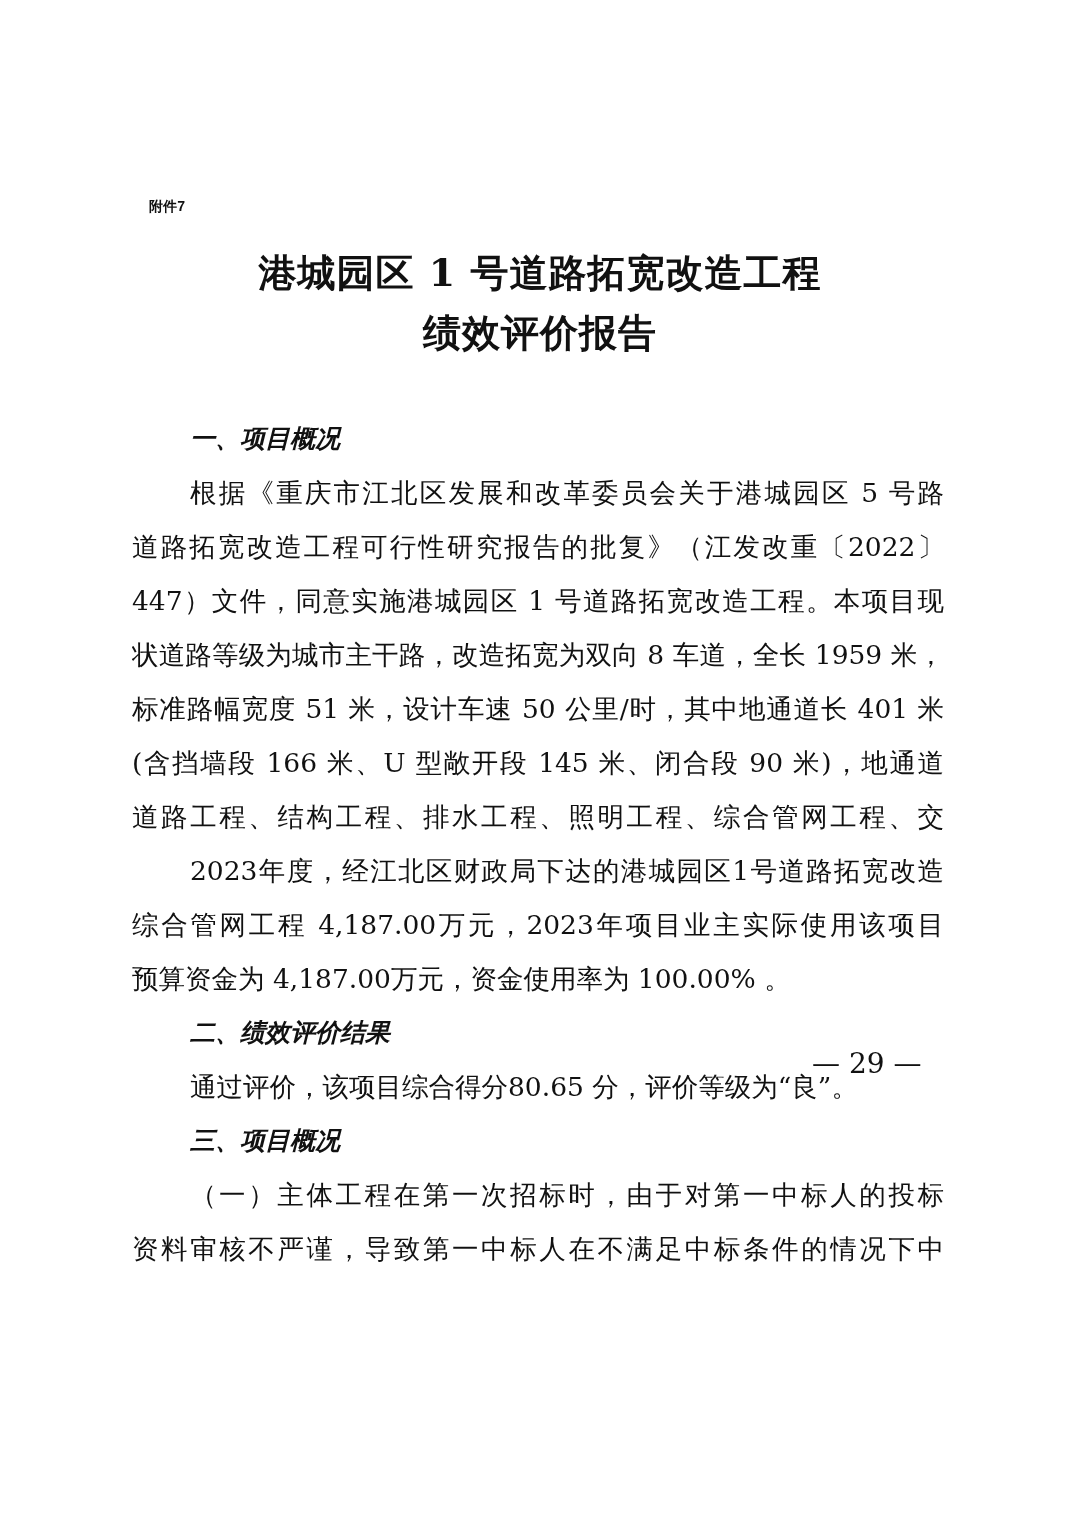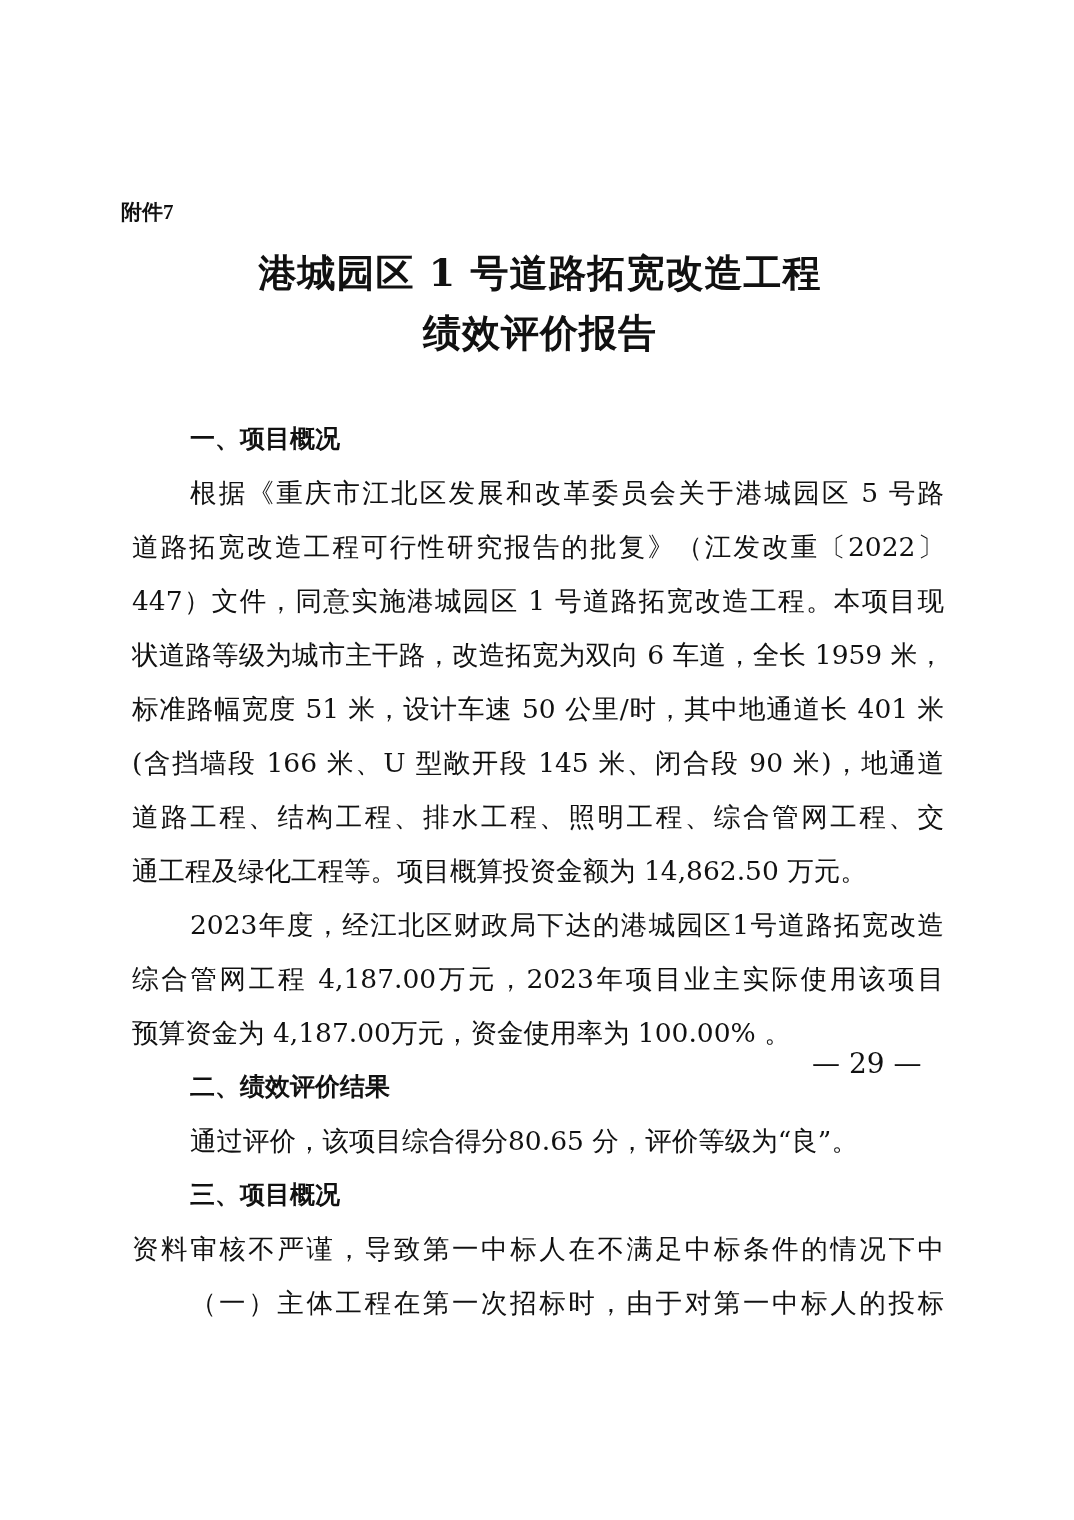--- a/index.html
+++ b/index.html
@@ -10,24 +10,24 @@
     body {
       width: 1074px;
       height: 1520px;
       position: relative;
       overflow: hidden;
       color: #111111;
       font-family: "DejaVu Serif", "Liberation Serif", serif;
     }
     .attachment-label {
       position: absolute;
-      left: 121px;
+      left: 149px;
       top: 198px;
-      font-family: Liberation Serif, serif;
-      font-size: 21px;
+      font-family: Liberation Mono, monospace;
+      font-size: 14px;
       font-weight: bold;
       letter-spacing: 0;
     }
     .title {
       position: absolute;
       left: 0;
       width: 1074px;
       text-align: center;
       font-family: "DejaVu Serif", "Liberation Serif", serif;
       font-weight: bold;
@@ -45,20 +45,21 @@
       width: 812px;
     }
     .heading {
       font-family: "DejaVu Sans", "Liberation Sans", sans-serif;
       font-size: 25px;
       font-weight: bold;
       line-height: 54px;
       height: 54px;
       padding-left: 58px;
       white-space: nowrap;
+      font-style: italic;
     }
     .para-line {
       font-size: 26.5px;
       line-height: 54px;
       height: 54px;
       white-space: nowrap;
       text-align: justify;
       text-align-last: justify;
       overflow: hidden;
     }
@@ -88,45 +89,44 @@
   <div class="title line2">绩效评价报告</div>
 
   <div class="content">
 
     <div>
       <div class="heading">一、项目概况</div>
       <div>
         <div class="para-line first">根据《重庆市江北区发展和改革委员会关于港城园区 5 号路</div>
         <div class="para-line">道路拓宽改造工程可行性研究报告的批复》（江发改重〔2022〕</div>
         <div class="para-line">447）文件，同意实施港城园区 1 号道路拓宽改造工程。本项目现</div>
-        <div class="para-line">状道路等级为城市主干路，改造拓宽为双向 6 车道，全长 1959 米，</div>
+        <div class="para-line">状道路等级为城市主干路，改造拓宽为双向 8 车道，全长 1959 米，</div>
         <div class="para-line">标准路幅宽度 51 米，设计车速 50 公里/时，其中地通道长  401  米</div>
         <div class="para-line">(含挡墙段  166  米、U  型敞开段  145  米、闭合段  90 米)，地通道</div>
         <div class="para-line">道路工程、结构工程、排水工程、照明工程、综合管网工程、交</div>
-        <div class="para-line last">通工程及绿化工程等。项目概算投资金额为 14,862.50 万元。</div>
       </div>
       <div>
         <div class="para-line first">2023年度，经江北区财政局下达的港城园区1号道路拓宽改造</div>
         <div class="para-line">综合管网工程  4,187.00万元，2023年项目业主实际使用该项目</div>
         <div class="para-line last">预算资金为  4,187.00万元，资金使用率为  100.00%  。</div>
       </div>
     </div>
 
     <div>
       <div class="heading">二、绩效评价结果</div>
       <div>
         <div class="para-line first last">通过评价，该项目综合得分80.65  分，评价等级为“良”。</div>
       </div>
     </div>
 
     <div>
       <div class="heading">三、项目概况</div>
       <div>
+        <div class="para-line first">（一）主体工程在第一次招标时，由于对第一中标人的投标</div>
         <div class="para-line">资料审核不严谨，导致第一中标人在不满足中标条件的情况下中</div>
-        <div class="para-line first">（一）主体工程在第一次招标时，由于对第一中标人的投标</div>
       </div>
     </div>
 
   </div>
 
   <div class="page-number">— 29 —</div>
 
 </div>
 
 </body></html>

